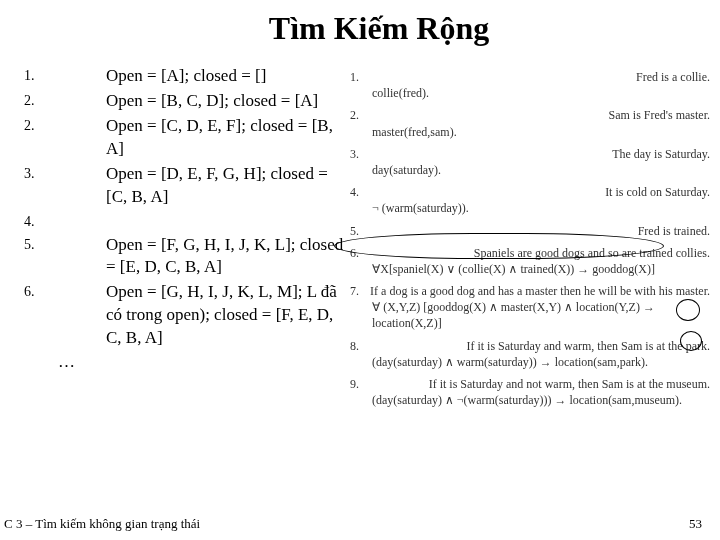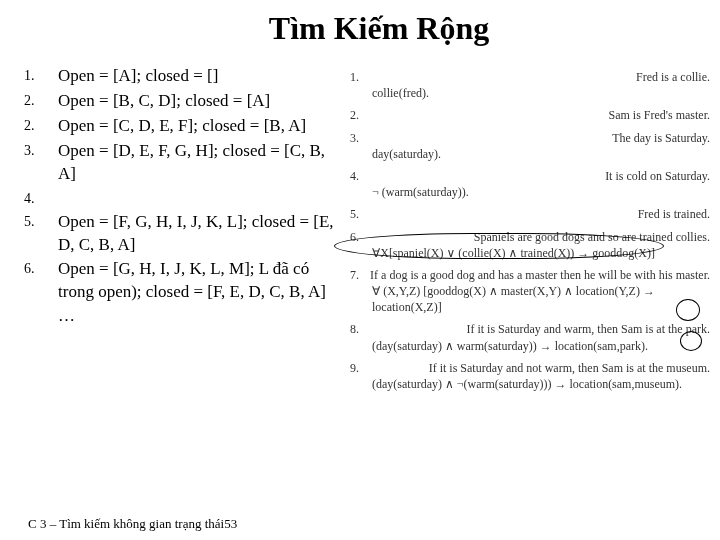--- a/index.html
+++ b/index.html
@@ -37,21 +37,21 @@
     display: flex;
     align-items: flex-start;
     margin-bottom: 2px;
   }
   .step .num {
     width: 34px;
     flex-shrink: 0;
     font-size: 14px;
     padding-top: 2px;
   }
-  .step .body { flex: 1; }
+  .step .body { flex: 1; margin-left: 48px; }
   .ellip { padding-left: 34px; font-size: 17px; }
   .rightcol {
     flex: 1;
     position: relative;
     font-size: 12px;
     line-height: 1.35;
     color: #333;
     padding-left: 6px;
     padding-top: 4px;
   }
@@ -62,23 +62,24 @@
   .rule .rn {
     width: 20px;
     flex-shrink: 0;
   }
   .rule .rb { flex: 1; }
   .rule .rl { display: block; text-align: right; }
   .rule .rf { display: block; padding-left: 2px; }
   .footer {
     position: absolute;
     bottom: 8px;
-    left: 28px;
+    left: 4px;
     right: 18px;
     display: flex;
+    justify-content: space-between;
     font-size: 13px;
   }
   
   .annot {
     position: absolute;
     border: 1px solid #000;
     border-radius: 50%;
   }
 </style>
 </head>
@@ -126,20 +127,21 @@
       <div class="rn">1.</div>
       <div class="rb">
         <span class="rl">Fred is a collie.</span>
         <span class="rf">collie(fred).</span>
       </div>
     </div>
     <div class="rule">
       <div class="rn">2.</div>
       <div class="rb">
         <span class="rl">Sam is Fred's master.</span>
+        <span class="rf">master(fred,sam).</span>
       </div>
     </div>
     <div class="rule">
       <div class="rn">3.</div>
       <div class="rb">
         <span class="rl">The day is Saturday.</span>
         <span class="rf">day(saturday).</span>
       </div>
     </div>
     <div class="rule">

